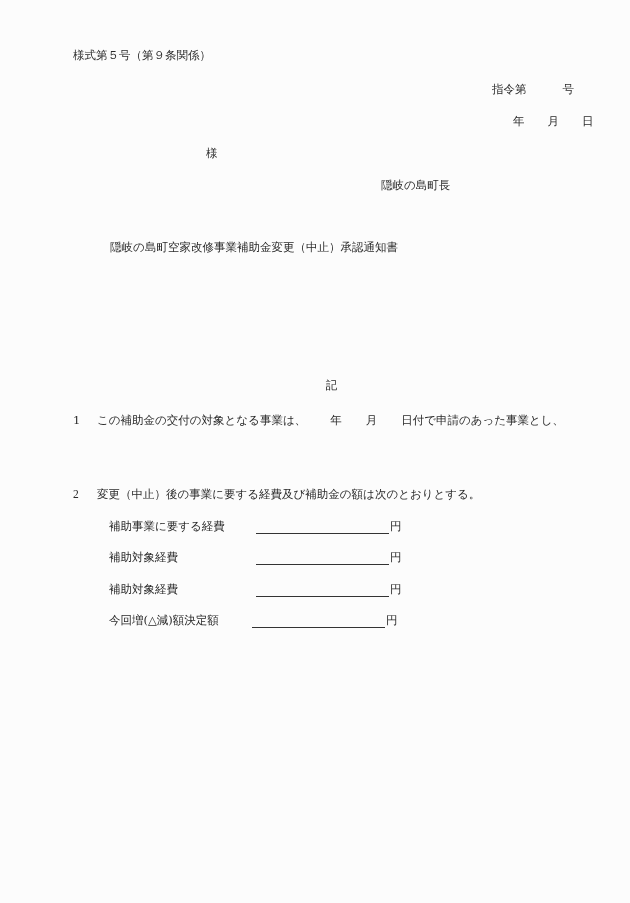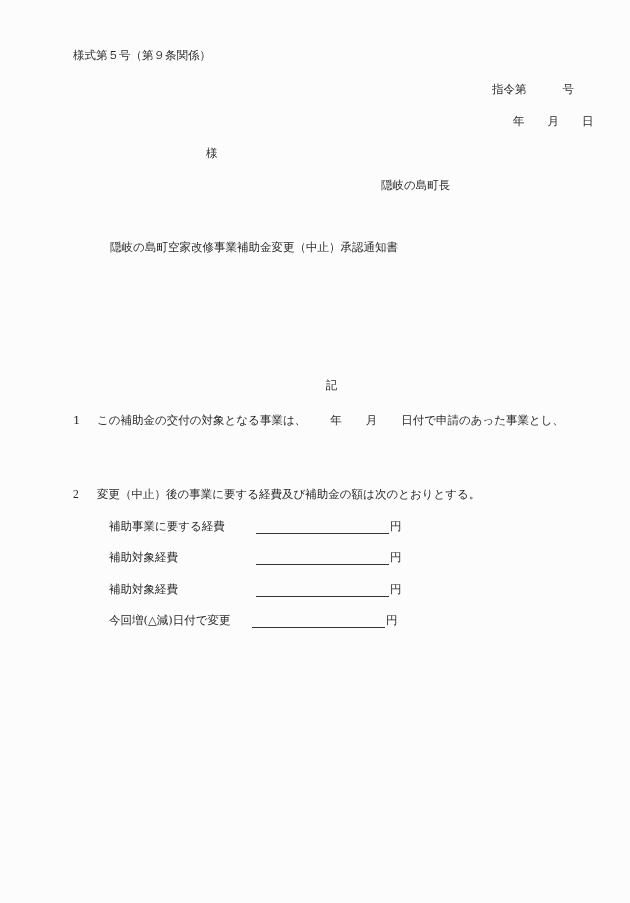--- a/index.html
+++ b/index.html
@@ -99,16 +99,16 @@
   <span class="amount-unit">円</span>
 </div>
 
 <div class="abs amount-row row3">
   <span class="amount-label">補助対象経費</span>
   <span class="amount-line"></span>
   <span class="amount-unit">円</span>
 </div>
 
 <div class="abs amount-row row4">
-  <span class="amount-label">今回増(△減)日付で変更</span>
+  <span class="amount-label">今回増(△減)額決定額</span>
   <span class="amount-line"></span>
   <span class="amount-unit">円</span>
 </div>
 
 </body></html>

